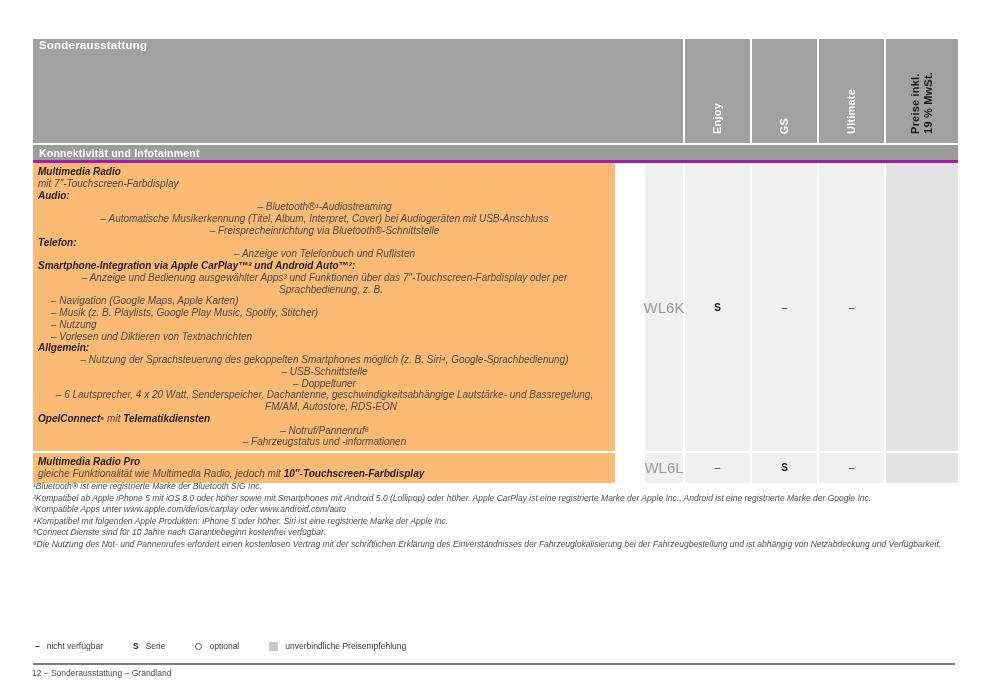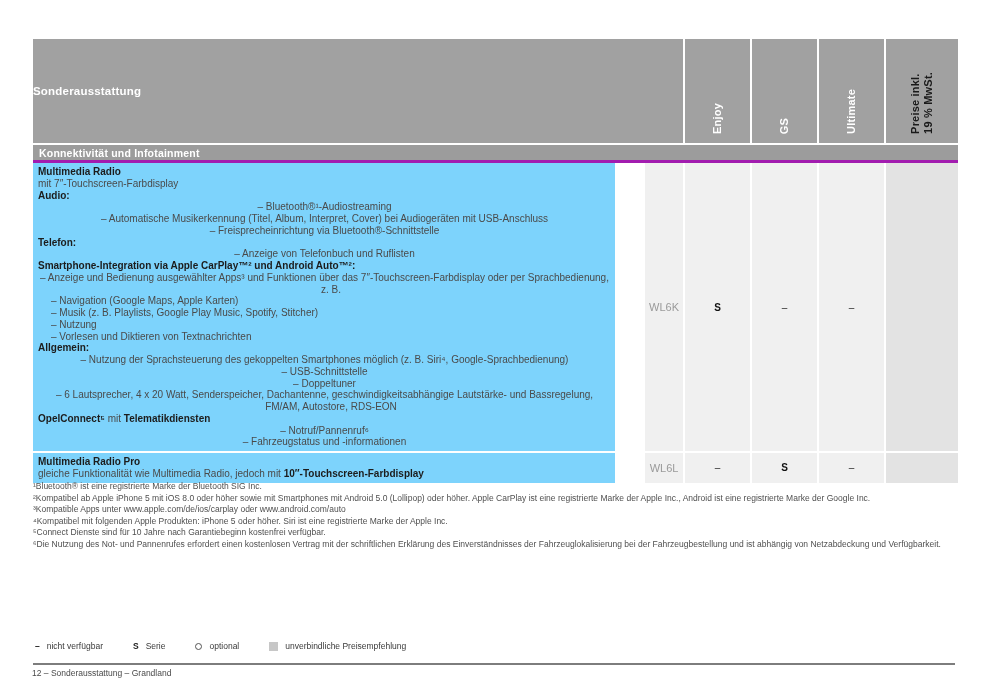--- a/index.html
+++ b/index.html
@@ -10,21 +10,21 @@
     overflow:hidden;
   }
   .pricetable { position:absolute; left:33px; top:39px; width:925px; }
 
   
   .thead {
     display:grid; grid-template-columns:650px 65px 65px 65px 72px;
     column-gap:2px; height:104px; background:#ffffff;
   }
   .hcell { background:#a1a1a1; }
-  .hcell.hdesc { display:flex; align-items:center; }
+  .hcell.hdesc { display:flex; padding-left:6px; }
   .hdesc-title { color:#ffffff; font-weight:bold; font-size:11.5px; letter-spacing:.2px; }
   .hcell.hrot { display:flex; justify-content:center; align-items:flex-end; padding-bottom:9px; }
   .vlabel {
     writing-mode:vertical-rl; transform:rotate(180deg);
     font-weight:bold; font-size:11px; color:#ffffff; white-space:pre-line;
     line-height:13px; letter-spacing:.2px;
   }
   .vlabel.dark { color:#1a1a1a; }
 
   
@@ -34,38 +34,38 @@
   }
   .section-title { color:#ffffff; font-weight:bold; font-size:10.5px; letter-spacing:.2px; }
 
   
   .row {
     display:grid; grid-template-columns:582px 66px 65px 65px 65px 72px;
     column-gap:2px; background:#ffffff; margin-top:0;
   }
   .row + .row { margin-top:2px; }
   .cell { background:#f0f0f0; }
-  .cell.desc { background:#7dd3fc; padding:3px 6px 3px 5px; }
+  .cell.desc { background:#fdba74; padding:3px 6px 3px 5px;font-style:italic; }
   .cell.code { display:flex; align-items:center; justify-content:center;
-               color:#9a9a9a; font-size:11px;margin-left:28px; }
+               color:#9a9a9a; font-size:15px;margin-left:28px; }
   .cell.val  { display:flex; align-items:center; justify-content:center;
                font-size:10px; color:#2b2b2b; }
   .cell.val.s { font-weight:bold; color:#111; }
   .cell.price { background:#e3e3e3; }
   .row1 { min-height:281px; }
   .row2 { min-height:27px; }
 
   .line { font-size:10px; line-height:11.75px; color:#4a4a4a; }
   .line .b { font-weight:bold; color:#1c1c1c; }
   .line.ind1 { padding-left:15px; text-indent:-13px;text-align:center; }
   .line.ind2 { padding-left:26px; text-indent:-13px; }
 
   
   .footnotes { position:absolute; left:33px; top:481px; width:925px; }
-  .fn { font-size:8.5px; line-height:11.5px; color:#4f4f4f; }
+  .fn { font-size:8.5px; line-height:11.5px; color:#4f4f4f;font-style:italic; }
 
   
   .legend { position:absolute; left:35px; top:641px; display:flex; align-items:center;
             gap:0; font-size:8.5px; color:#3a3a3a; }
   .legend-item { display:flex; align-items:center; margin-right:30px; }
   .legend-sym { margin-right:7px; display:inline-flex; align-items:center; justify-content:center; }
   .sym-text { font-size:8.5px; font-weight:bold; color:#222; }
   .sym-circle { width:7px; height:7px; border:1.4px solid #555; border-radius:50%; background:transparent; }
   .sym-square { width:9px; height:9px; background:#c7c7c7; }
 

